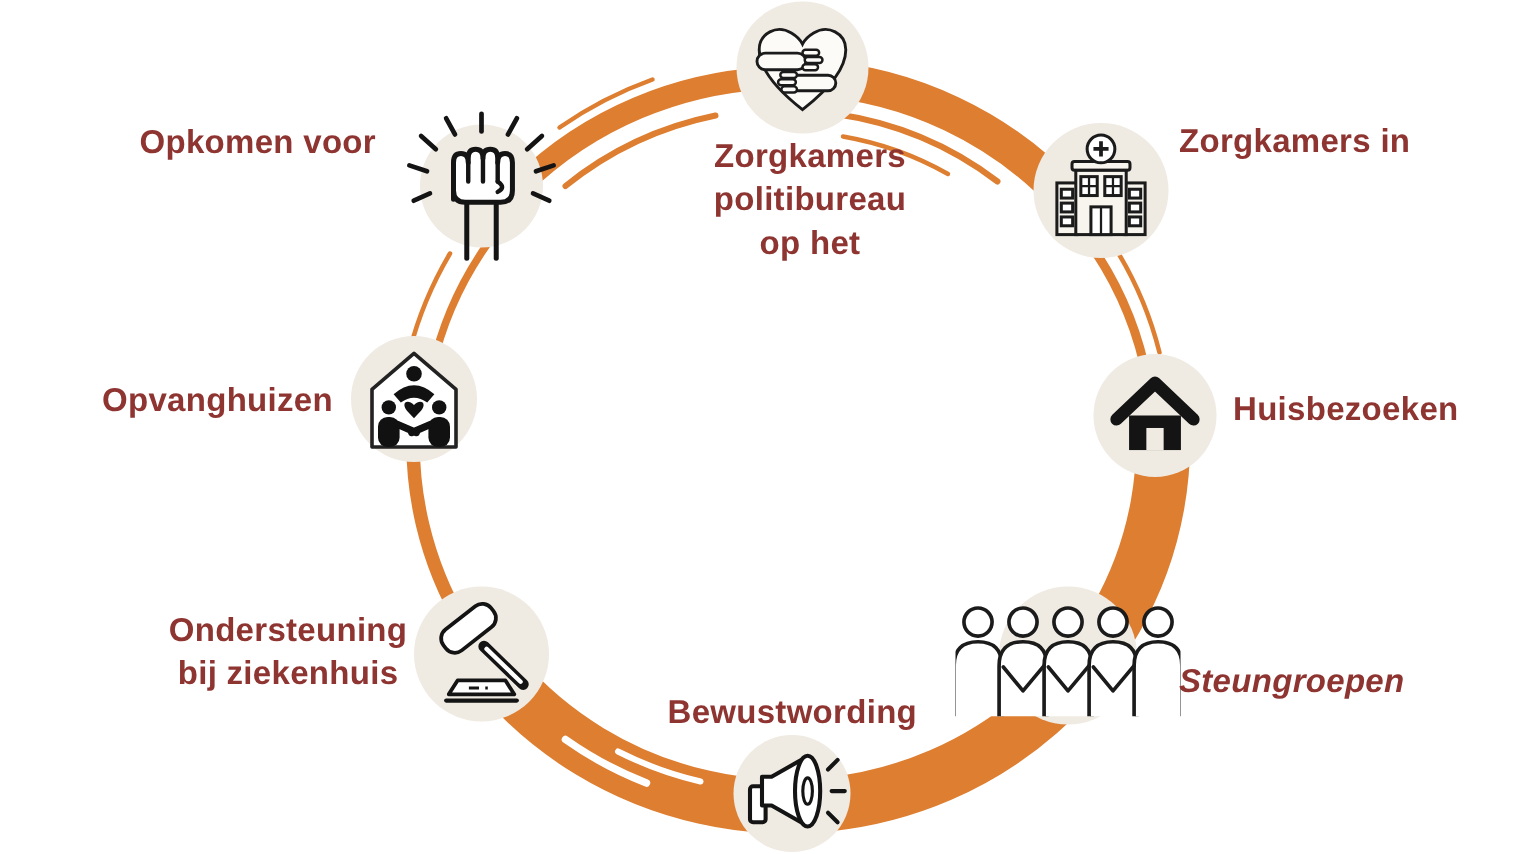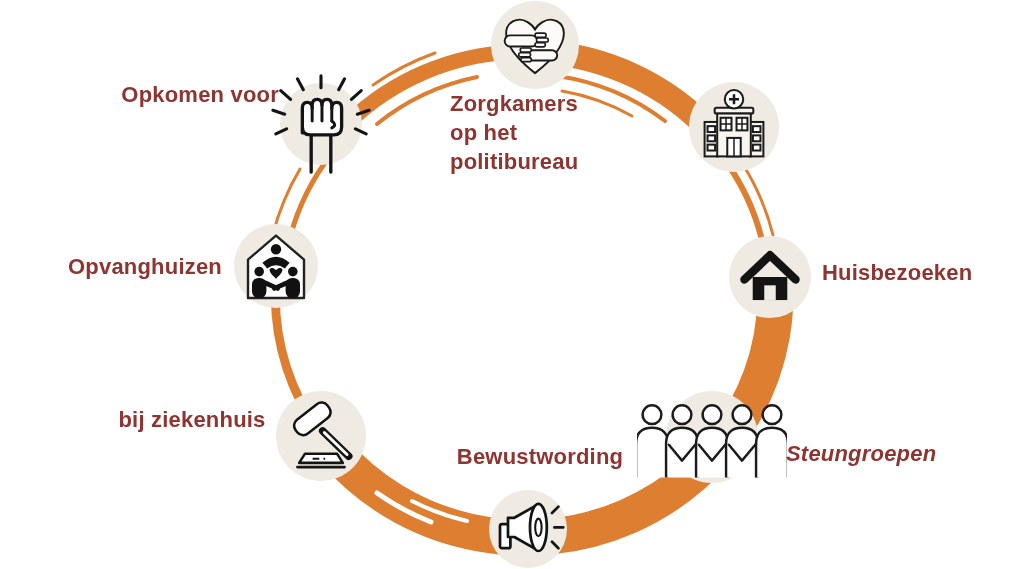--- a/index.html
+++ b/index.html
@@ -26,28 +26,28 @@
   .ic3{left:729px;top:236px;width:82px;height:82px;}
   .ic4{left:666px;top:391px;width:92px;height:92px;}
   .ic4 svg{margin:6px -29px 0 -29px;}
   .ic5{left:489px;top:490px;width:78px;height:78px;}
   .ic6{left:276px;top:391px;width:90px;height:90px;}
   .ic7{left:234px;top:224px;width:84px;height:84px;}
   .ic8{left:280px;top:83px;width:82px;height:82px;}
   .ic8 svg{margin:-13px;}
 
   
-  .lb1{left:450px;top:89px;width:180px;}
+  .lb1{left:450px;top:89px;width:180px;text-align:center;}
   .lb2{left:786px;top:79px;width:210px;text-align:left;}
   .lb3{left:822px;top:258px;width:210px;text-align:left;}
   .lb4{left:786px;top:439px;width:210px;text-align:left;font-style:italic;}
-  .lb5{left:445px;top:442px;width:190px;text-align:center;}
+  .lb5{left:445px;top:460px;width:190px;text-align:left;}
   .lb6{left:103px;top:405px;width:178px;text-align:center;}
   .lb7{left:68px;top:252px;width:167px;text-align:left;}
-  .lb8{left:104px;top:80px;width:175px;text-align:right;}
+  .lb8{left:93px;top:80px;width:175px;text-align:left;}
 </style>
 </head>
 <body>
 
 <div class="stage">
 
   <svg class="ring" viewBox="0 0 1024 569" aria-hidden="true">
     <g fill="none" stroke="#DD7E30" stroke-linecap="round">
 
       <path d="M773 261 A250 243 0 0 1 334 451" stroke-width="36"></path>
@@ -89,22 +89,22 @@
       <rect x="36" y="57" width="44" height="14" rx="7" fill="#fdfbf8" stroke="#1b1b1b" stroke-width="2.6"></rect>
       <g fill="#fdfbf8" stroke="#1b1b1b" stroke-width="2.2">
         <rect x="30" y="54" width="15" height="5.5" rx="2.7"></rect>
         <rect x="28" y="60.5" width="16" height="5.5" rx="2.7"></rect>
         <rect x="31" y="67" width="14" height="5.5" rx="2.7"></rect>
       </g>
     </svg>
   </div>
   <div class="label lb1">
     <span>Zorgkamers</span>
+    <span>politibureau</span>
     <span>op het</span>
-    <span>politibureau</span>
   </div>
 
   <div class="icon-circle ic2">
     <svg width="84" height="84" viewBox="0 0 100 100">
       <g stroke="#1b1b1b" stroke-width="2.4" fill="#f8f5ef">
         <rect x="15" y="44" width="16" height="41"></rect>
         <rect x="69" y="44" width="16" height="41"></rect>
         <rect x="27" y="27" width="46" height="7" rx="2"></rect>
         <rect x="30" y="34" width="40" height="51"></rect>
         <circle cx="50" cy="17" r="11" fill="#ffffff"></circle>
@@ -118,20 +118,21 @@
         <rect x="18.5" y="49" width="9" height="7" fill="#ffffff"></rect>
         <rect x="18.5" y="60" width="9" height="7" fill="#ffffff"></rect>
         <rect x="18.5" y="71" width="9" height="7" fill="#ffffff"></rect>
         <rect x="72.5" y="49" width="9" height="7" fill="#ffffff"></rect>
         <rect x="72.5" y="60" width="9" height="7" fill="#ffffff"></rect>
         <rect x="72.5" y="71" width="9" height="7" fill="#ffffff"></rect>
       </g>
     </svg>
   </div>
   <div class="label lb2">
+    <span>Zorgkamers in</span>
   </div>
 
   <div class="icon-circle ic3">
     <svg width="64" height="64" viewBox="0 0 100 100">
       <path d="M10 54 L50 16 L90 54" stroke="#141414" stroke-width="13" stroke-linecap="round" stroke-linejoin="round" fill="none"></path>
       <rect x="23" y="50" width="54" height="36" fill="#141414"></rect>
       <rect x="41" y="63" width="18" height="23" fill="#EFEAE2"></rect>
     </svg>
   </div>
   <div class="label lb3">
@@ -188,20 +189,21 @@
         <rect x="16" y="19" width="48" height="21" rx="9" fill="#ffffff" stroke="#141414" stroke-width="3"></rect>
       </g>
       <path d="M52 44 L83 74" stroke="#141414" stroke-width="9" stroke-linecap="round" fill="none"></path>
       <path d="M54 46 L81 72" stroke="#ffffff" stroke-width="3.5" stroke-linecap="round" fill="none"></path>
       <path d="M31 71 H69 L76 82 H24 Z" fill="#ffffff" stroke="#141414" stroke-width="3" stroke-linejoin="round"></path>
       <path d="M40 77 H48 M53 77 H55" stroke="#141414" stroke-width="2.4" fill="none"></path>
       <path d="M22 87 H78" stroke="#141414" stroke-width="3.4" stroke-linecap="round" fill="none"></path>
     </svg>
   </div>
   <div class="label lb6">
+    <span>Ondersteuning</span>
     <span>bij ziekenhuis</span>
   </div>
 
   <div class="icon-circle ic7">
     <svg width="80" height="80" viewBox="0 0 100 100">
       <path d="M15 42 L50 12 L85 42 V90 H15 Z" fill="#ffffff" stroke="#222222" stroke-width="3" stroke-linejoin="round"></path>
       <circle cx="50" cy="29" r="6.5" fill="#111111"></circle>
       <path d="M33 46 Q50 31 67 46 L61 53 Q50 45 39 53 Z" fill="#111111"></path>
       <path d="M50 66 C45 61 42 58 42 55 C42 52 46 51 50 55 C54 51 58 52 58 55 C58 58 55 61 50 66 Z" fill="#111111"></path>
       <circle cx="29" cy="57" r="6" fill="#111111"></circle>

